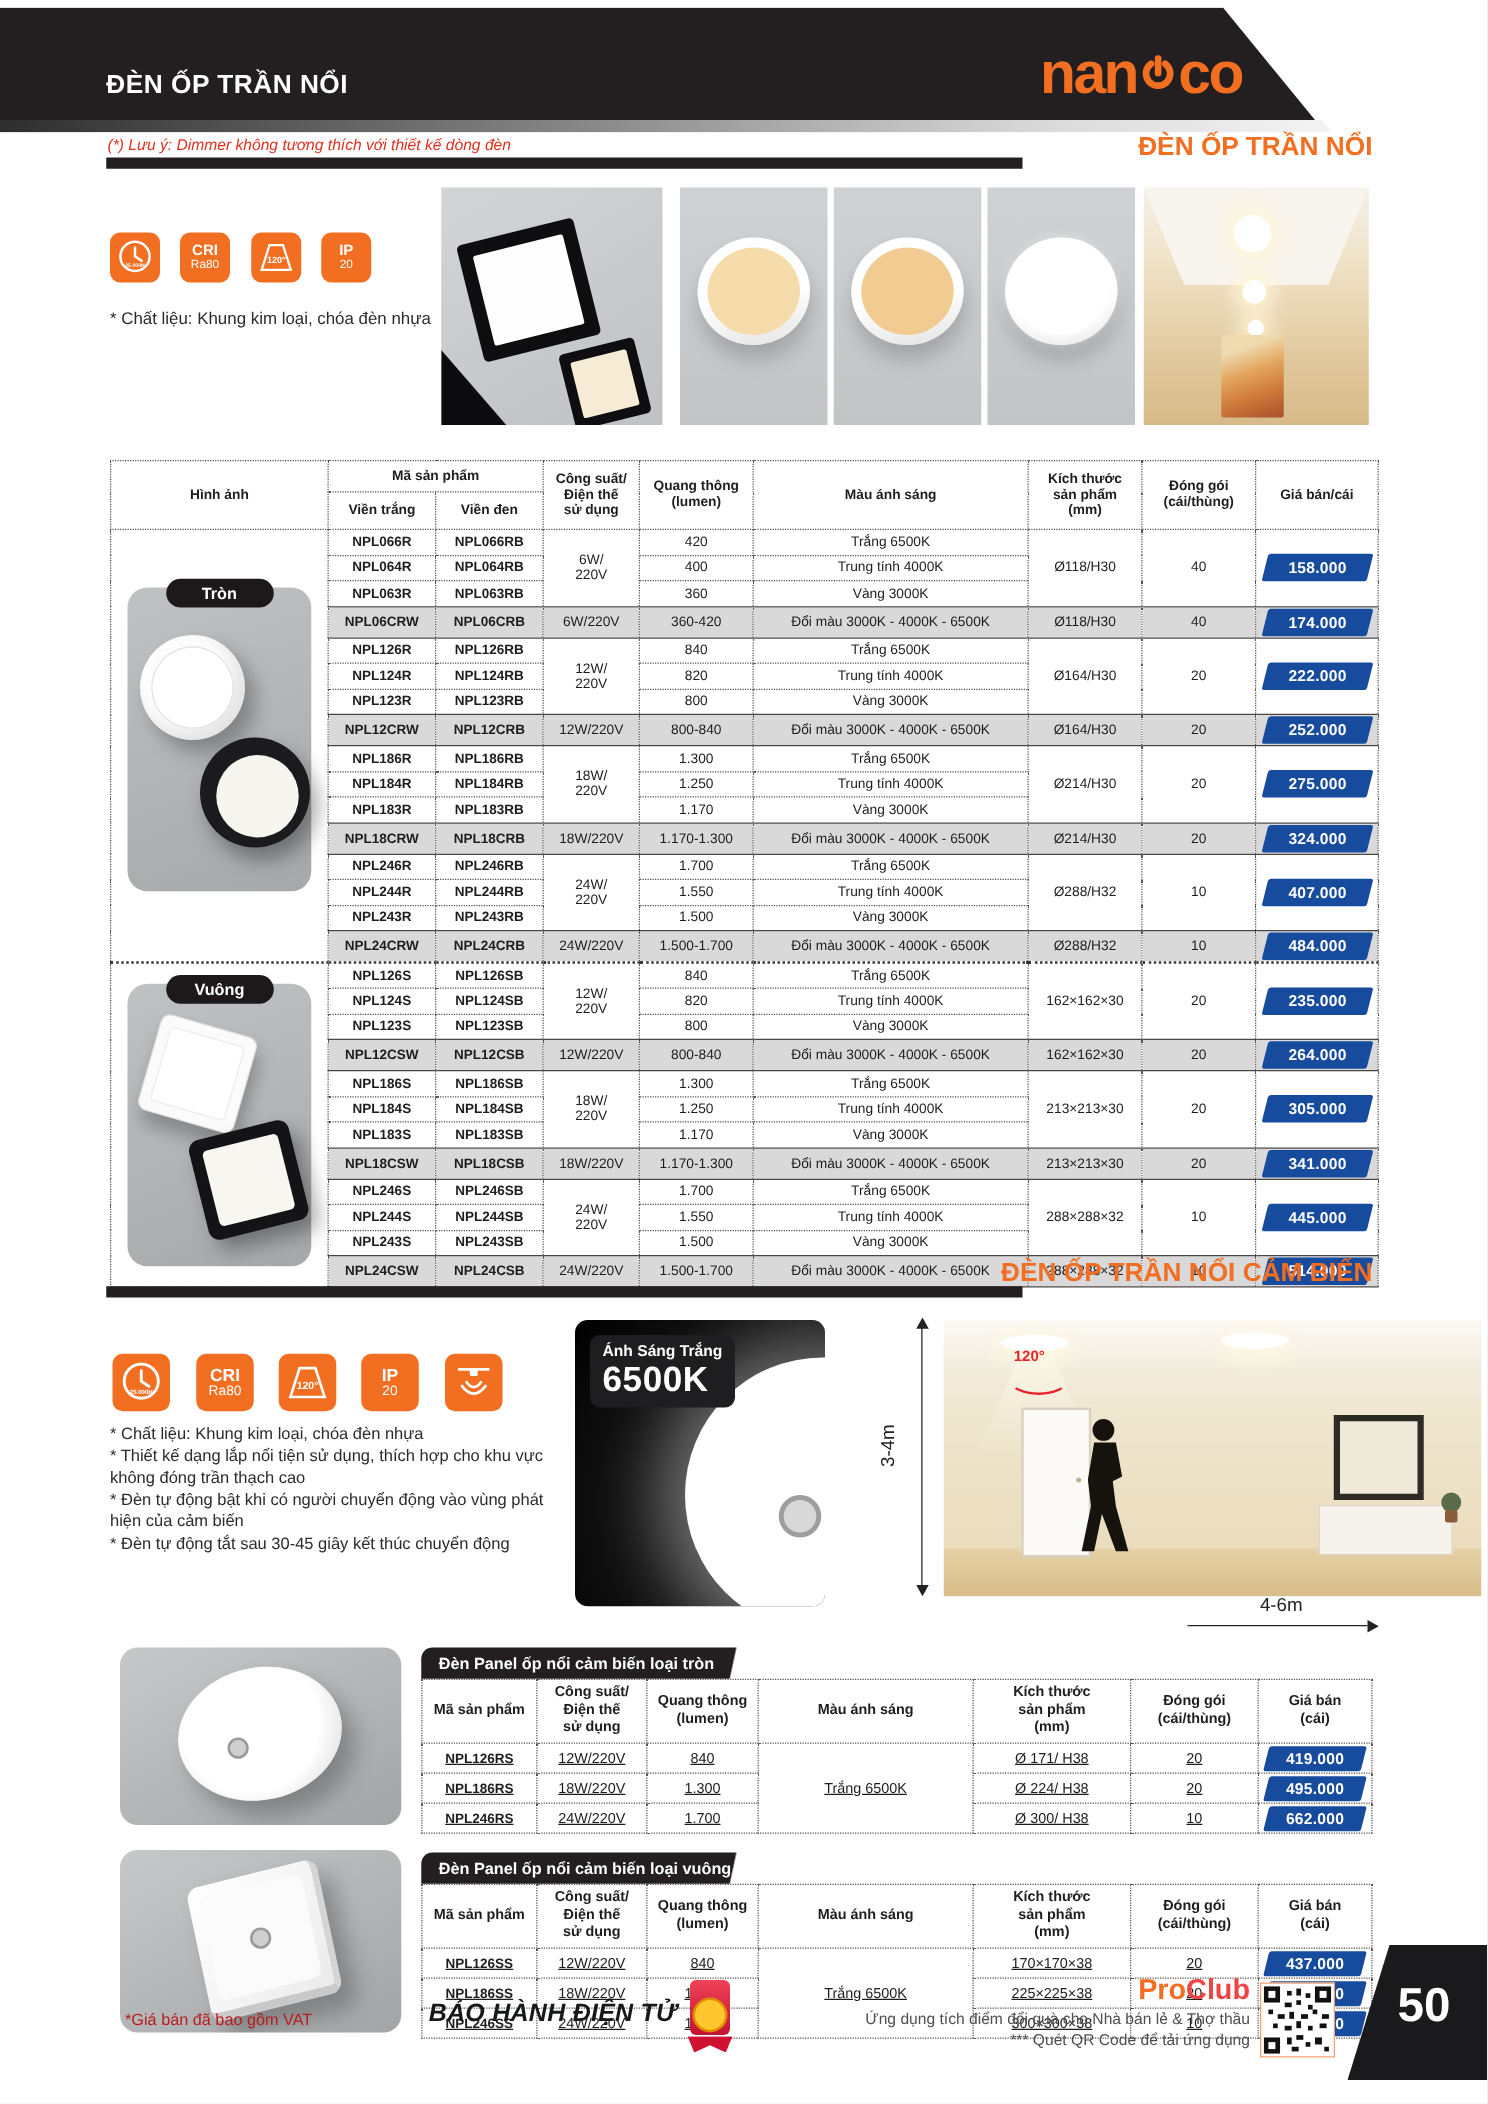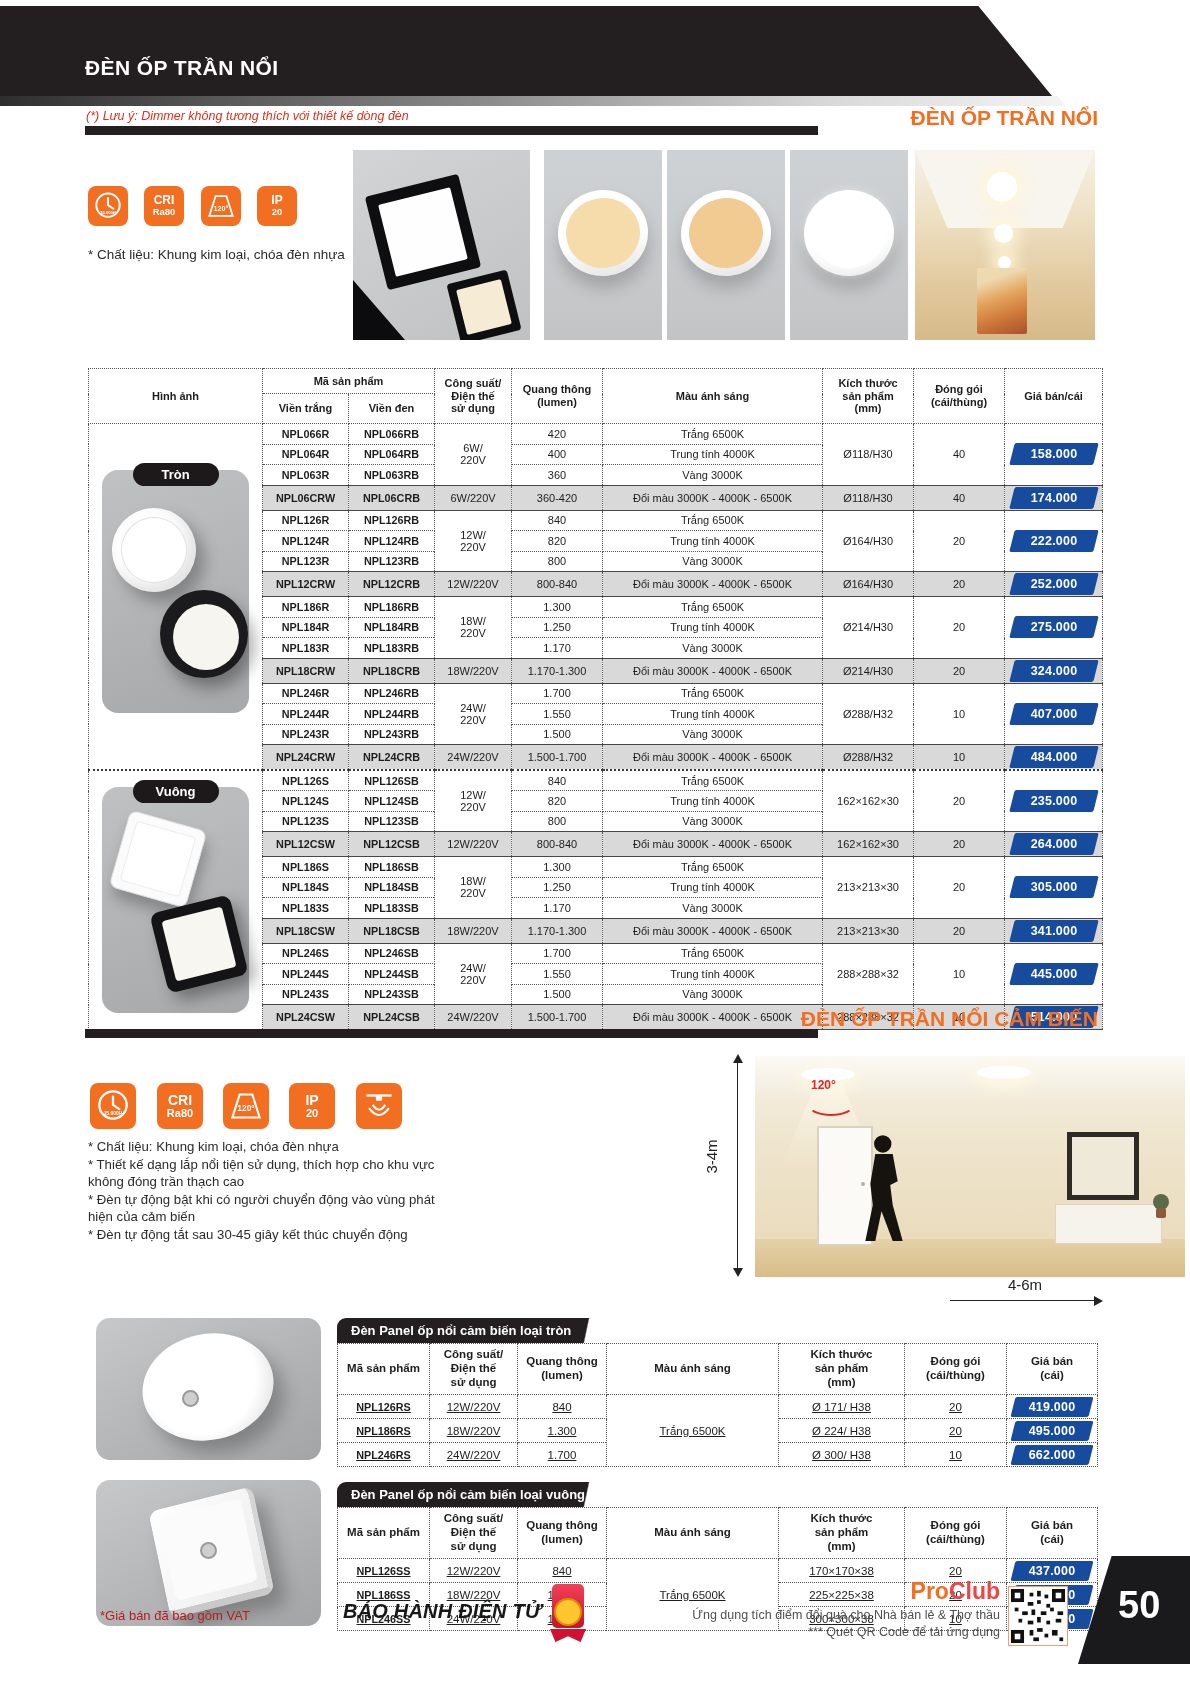--- a/index.html
+++ b/index.html
@@ -23,21 +23,21 @@
   .sec-title{position:absolute;right:92px;font-size:21px;font-weight:800;color:#F26E21;white-space:nowrap;}
   .t1{top:106px;}
   .t2{top:1007px;}
 
   
   .icon{position:absolute;background:#F26E21;border-radius:8px;color:#fff;display:flex;
         flex-direction:column;align-items:center;justify-content:center;text-align:center;}
   .row1 .icon{width:40px;height:40px;top:186px;}
   .row2 .icon{width:46px;height:46px;top:1083px;}
   .icon .l1{font-weight:800;font-size:12px;line-height:1.05;}
-  .icon .l2{font-weight:bold;font-size:9.5px;line-height:1.1;}
+  .icon .l2{font-weight:normal;font-size:9.5px;line-height:1.1;}
   .row2 .icon .l1{font-size:14px;}
   .row2 .icon .l2{font-size:11px;}
   .material-note{position:absolute;left:88px;top:247px;font-size:13.5px;color:#2b2b2b;}
 
   
   .photo{position:absolute;top:150px;height:190px;overflow:hidden;}
   .ph1{left:353px;width:177px;background:linear-gradient(150deg,#d2d4d6,#bfc1c3);}
   .ph-round{background:linear-gradient(#cfd2d4,#c2c4c6);}
   .ph2{left:544px;width:118px;}
   .ph3{left:667px;width:118px;}
@@ -181,20 +181,28 @@
 </style>
 </head>
 <body>
 
 <div class="page">
 
   <div class="top-banner">
     <div class="top-banner-title">ĐÈN ỐP TRẦN NỔI</div>
   </div>
   <div class="grad-bar"></div>
+  <div class="logo">
+    <span>nan</span>
+      <svg viewBox="0 0 32 32" width="31" height="31">
+        <path d="M16 3 v12" stroke="#F26E21" stroke-width="5.5" stroke-linecap="round" fill="none"></path>
+        <path d="M10.2 7.2 A 10 10 0 1 0 21.8 7.2" fill="none" stroke="#F26E21" stroke-width="5.5" stroke-linecap="round"></path>
+      </svg>
+      <span>co</span>
+  </div>
   <div class="note-dimmer">(*) Lưu ý: Dimmer không tương thích với thiết kế dòng đèn</div>
   <div class="black-bar bar1"></div>
   <div class="sec-title t1">ĐÈN ỐP TRẦN NỔI</div>
 
   <div class="row1">
     <div class="icon" style="left:88px">
       <svg viewBox="0 0 40 40" width="36" height="36">
           <circle cx="20" cy="19" r="13" fill="none" stroke="#fff" stroke-width="2.2"></circle>
           <path d="M20 11 v8 l6 4" fill="none" stroke="#fff" stroke-width="2.2" stroke-linecap="round"></path>
           <text x="20" y="28.5" text-anchor="middle" font-size="4.6" fill="#fff" font-weight="bold">25.000H</text>
@@ -571,20 +579,29 @@
     </div>
   </div>
 
   <div class="sensor-notes">
     <div>* Chất liệu: Khung kim loại, chóa đèn nhựa</div>
     <div>* Thiết kế dạng lắp nổi tiện sử dụng, thích hợp cho khu vực không đóng trần thạch cao</div>
     <div>* Đèn tự động bật khi có người chuyển động vào vùng phát hiện của cảm biến</div>
     <div>* Đèn tự động tắt sau 30-45 giây kết thúc chuyển động</div>
   </div>
 
+  <div class="dark-photo">
+    <div class="dp-light">
+        <div class="dp-sensor"></div>
+      </div>
+    <div class="dp-label">
+      <div class="s1">Ánh Sáng Trắng</div>
+      <div class="s2">6500K</div>
+    </div>
+  </div>
 
   <div class="room">
     <div class="room-ceil"></div>
     <div class="room-floor"></div>
     <div class="beam-cone"></div>
     <div class="ceil-light cl1"></div>
     <div class="ceil-light cl2"></div>
     <div class="angle-arc"></div>
     <div class="angle-label">120°</div>
     <div class="room-door">

